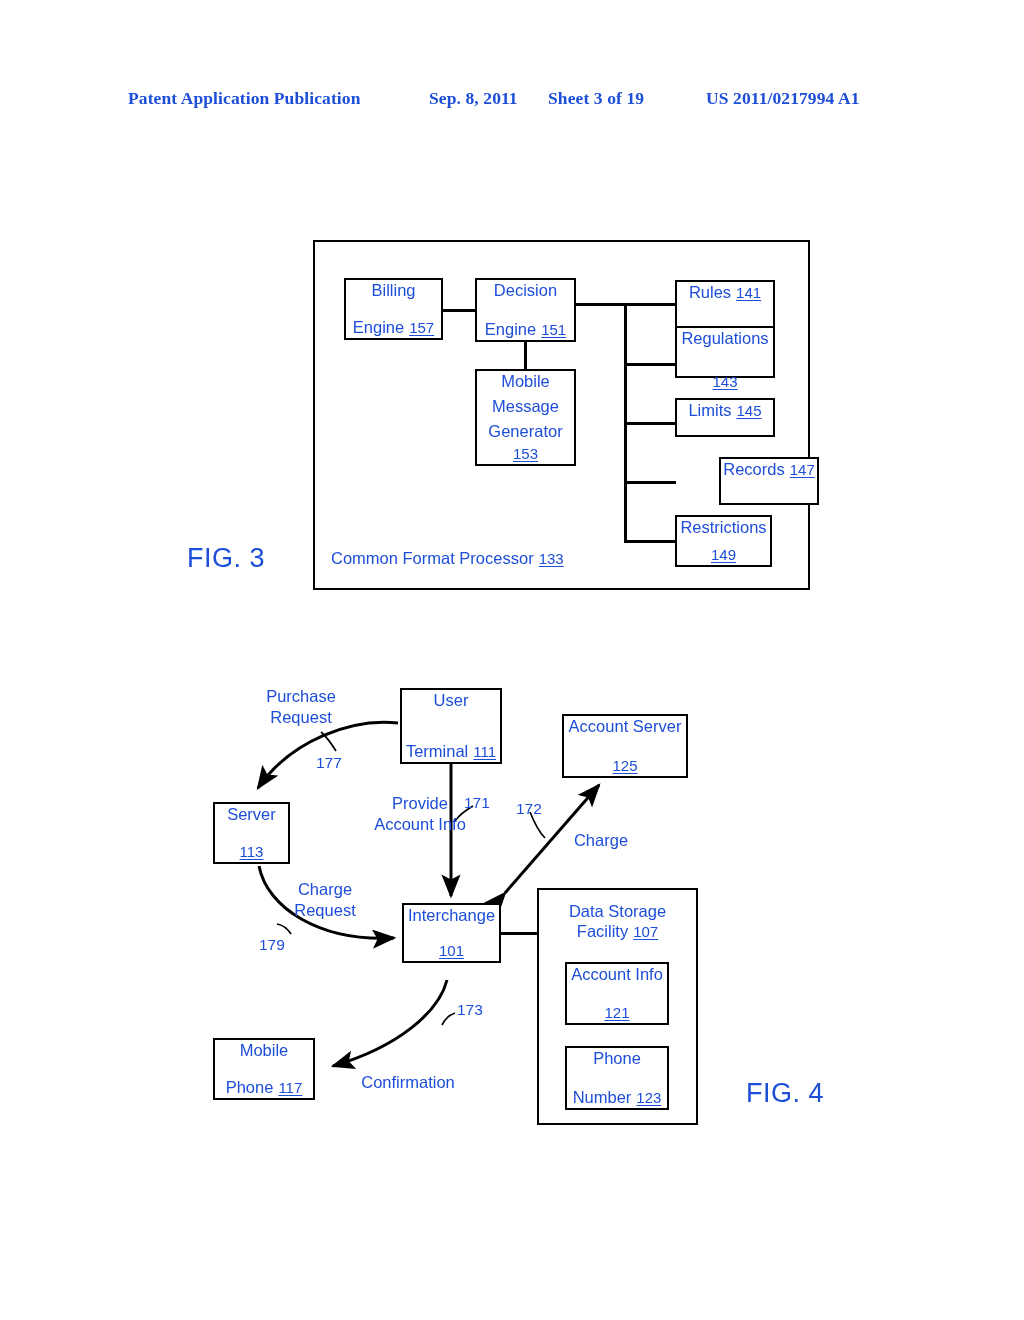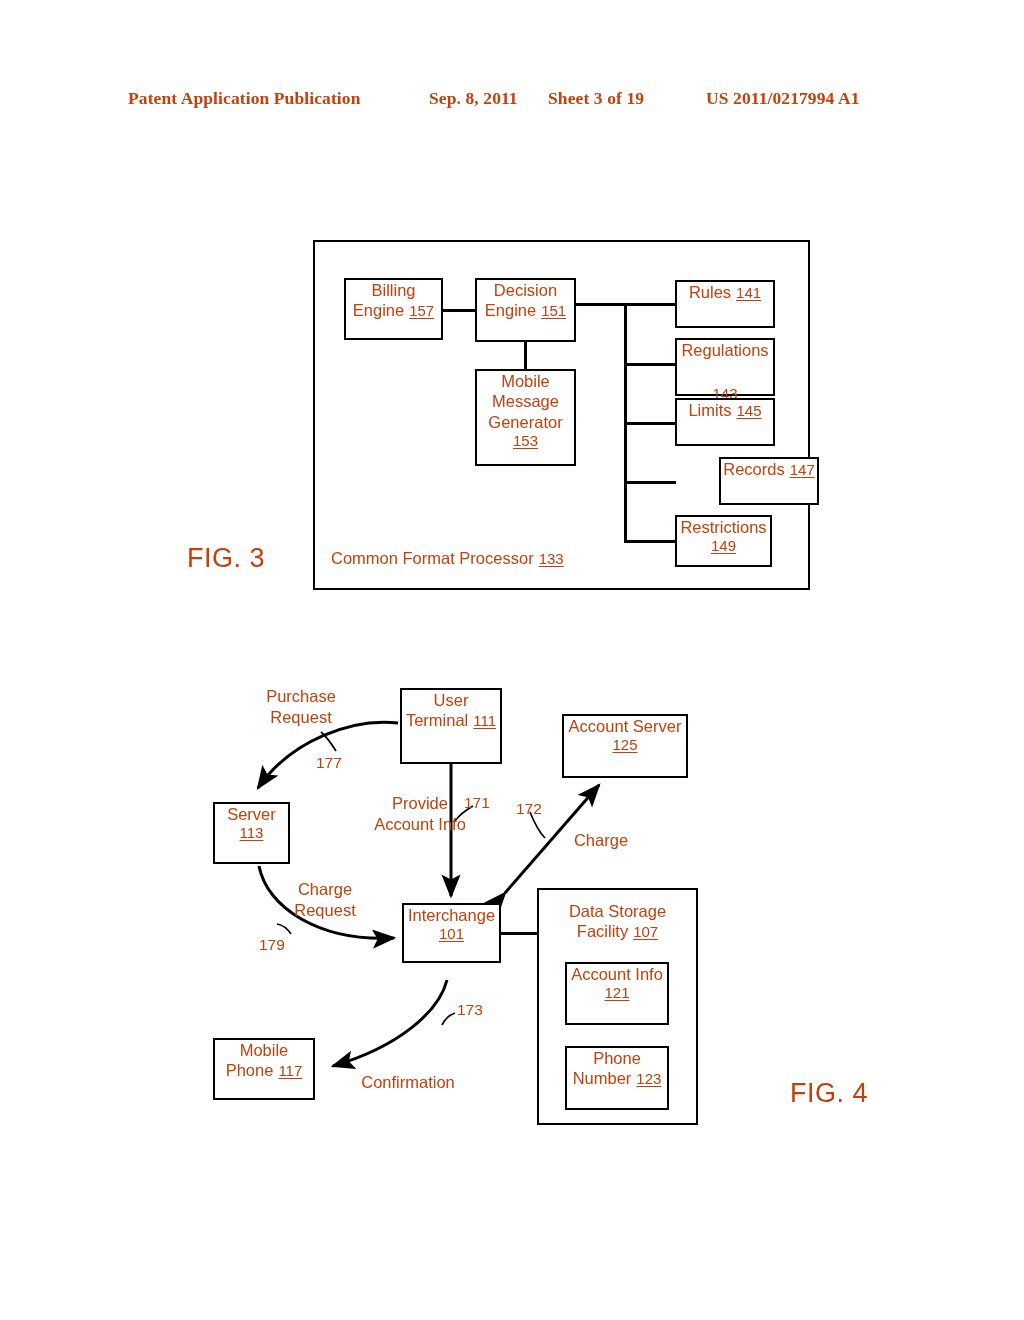--- a/index.html
+++ b/index.html
@@ -7,21 +7,21 @@
     padding: 0;
     background: #ffffff;
   }
   #page {
     position: relative;
     width: 1024px;
     height: 1320px;
     background: #ffffff;
     overflow: hidden;
     font-family: "Liberation Sans", sans-serif;
-    color: #c2410c;
+    color: #1d4ed8;
     border-radius: 25px;
   }
 
   
   .header {
     position: absolute;
     top: 88px;
     left: 0;
     width: 1024px;
     height: 26px;
@@ -39,21 +39,21 @@
 
   
   .box {
     position: absolute;
     border: 2.5px solid #000;
     background: #fff;
     box-sizing: border-box;
     display: flex;
     flex-direction: column;
     align-items: center;
-    justify-content: flex-start;
+    justify-content: space-between;
     text-align: center;
     font-size: 16.5px;
     line-height: 1.24;
     z-index: 3;
   }
   .box .ln { white-space: nowrap; }
   .ref {
     text-decoration: underline;
     text-underline-offset: 1.5px;
     font-size: 15px;
@@ -163,39 +163,39 @@
     <span class="ln">Mobile</span>
     <span class="ln">Message</span>
     <span class="ln">Generator</span>
     <span class="ln ref">153</span>
   </div>
 
   <div class="box" style="left:675px; top:280px; width:100px; height:48px;">
     <span class="ln"><span>Rules</span><span class="ref ref-inline">141</span></span>
   </div>
 
-  <div class="box" style="left:675px; top:338px; width:100px; height:58px;gap:25px;">
+  <div class="box" style="left:675px; top:326px; width:100px; height:52px;gap:25px;">
     <span class="ln">Regulations</span>
     <span class="ln ref">143</span>
   </div>
 
-  <div class="box" style="left:675px; top:398px; width:100px; height:48px;">
+  <div class="box" style="left:675px; top:398px; width:100px; height:39px;">
     <span class="ln"><span>Limits</span><span class="ref ref-inline">145</span></span>
   </div>
 
   <div class="box" style="left:675px; top:457px; width:100px; height:48px;margin-left:44px;">
     <span class="ln"><span>Records</span><span class="ref ref-inline">147</span></span>
   </div>
 
   <div class="box" style="left:675px; top:515px; width:97px; height:52px;">
     <span class="ln">Restrictions</span>
     <span class="ln ref">149</span>
   </div>
 
-  <div class="figlabel" style="left:746px; top:1078px;margin-left:44px;">FIG. 4</div>
+  <div class="figlabel" style="left:746px; top:1078px;">FIG. 4</div>
 
   <div class="line hline" style="left:500px; top:932px; width:38px;"></div>
   <div class="line vline" style="left:614px; top:1025px; height:21px;"></div>
 
   <svg class="overlay" viewBox="0 0 1024 1320" xmlns="http://www.w3.org/2000/svg">
     <defs>
       <marker id="ah" markerWidth="9" markerHeight="9" refX="7.2" refY="3.2" orient="auto" markerUnits="strokeWidth">
         <path d="M0,0 L8,3.2 L0,6.4 L1.7,3.2 z" fill="#000"></path>
       </marker>
     </defs>

